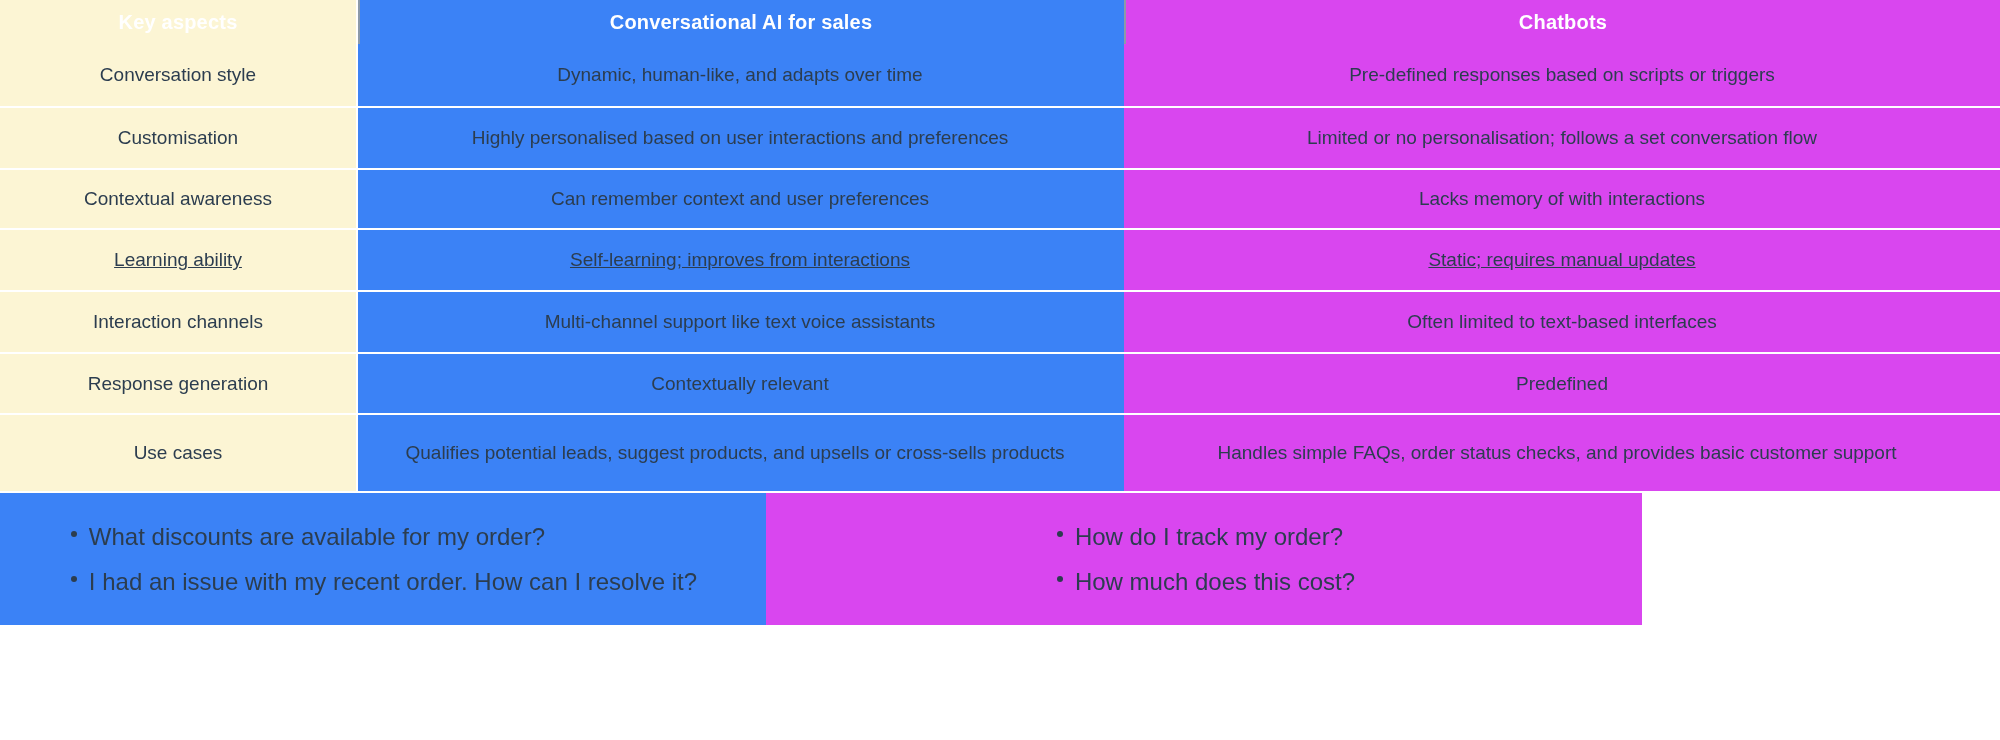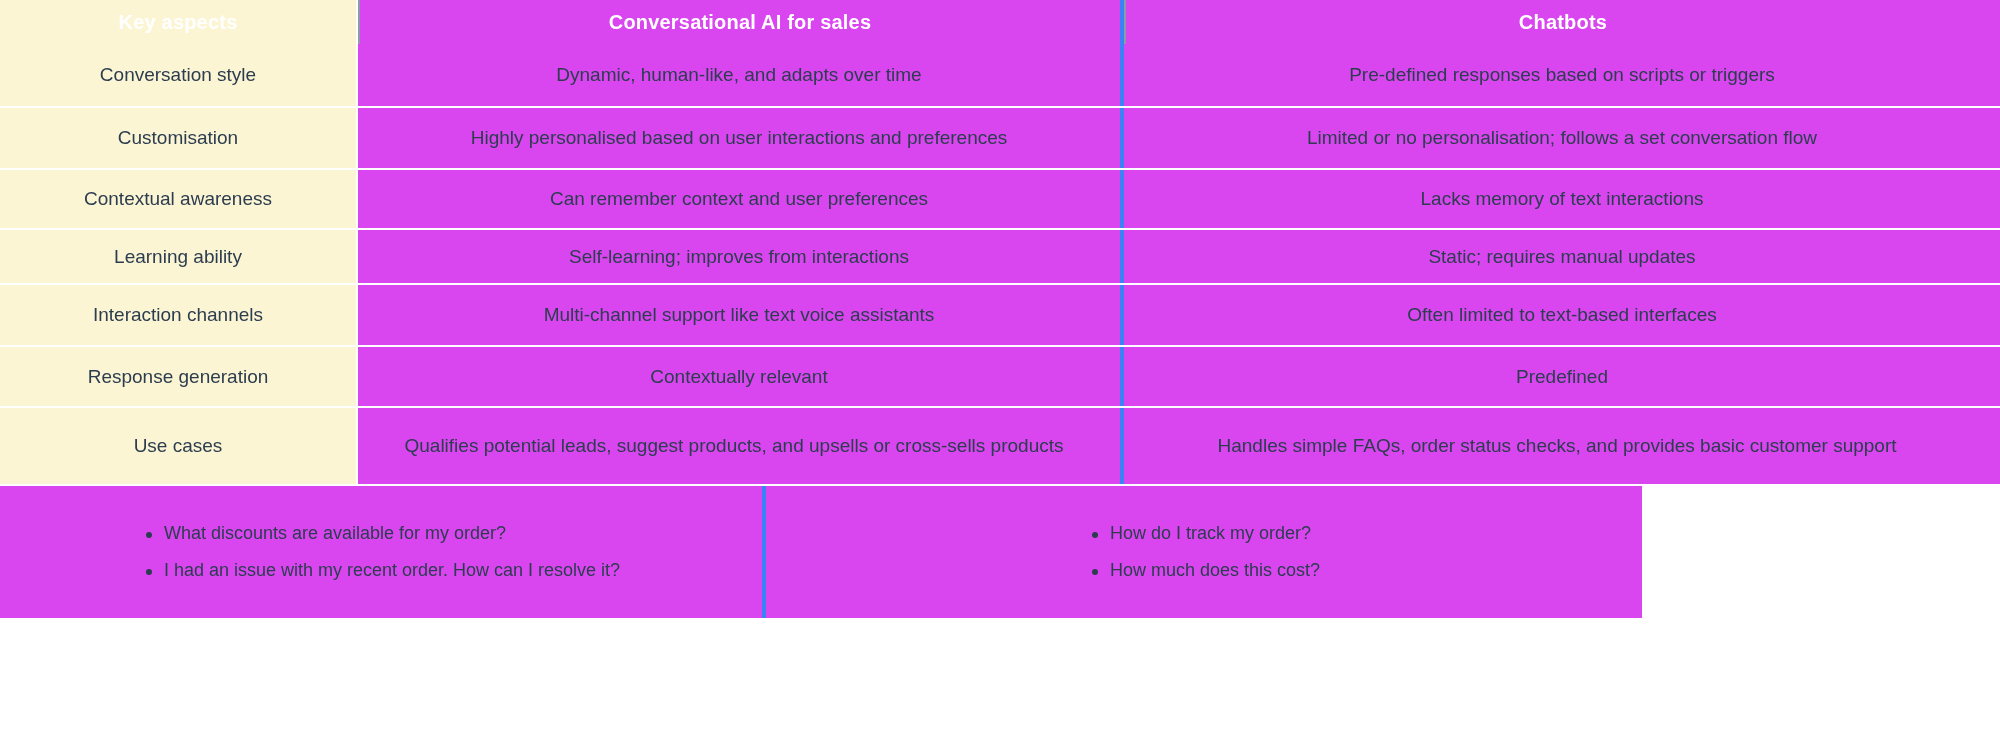--- a/index.html
+++ b/index.html
@@ -74,53 +74,53 @@
     text-align: center;
     padding: 4px 10px;
   }
   .cell.c1 {
     width: 358px;
     background: #fcf5d4;
     border-right: 2px solid #ffffff;
   }
   .cell.c2 {
     width: 766px;
-    background: #d946ef;
-    border-right: 4px solid #3b82f6;
+    background: #3b82f6;
+    border-right: 2px solid #3b82f6;
   }
   .cell.c3 {
     width: 876px;
     background: #d946ef;
   }
 
   
   .row.r1 { height: 64px; }
   .row.r2 { height: 62px; }
   .row.r3 { height: 60px; }
-  .row.r4 { height: 55px; }
+  .row.r4 { height: 62px; text-decoration: underline; }
   .row.r5 { height: 62px; }
   .row.r6 { height: 61px; border-radius: 14px; }
   .row.r7 { height: 78px; }
   .row.r8 { height: 132px; }
 
   .row.r7 .cell.c2,
   .row.r7 .cell.c3 { padding-left: 6px; padding-right: 16px; }
 
   
   .bullets {
     list-style: none;
     margin: 0;
     padding: 0;
     text-align: left;
   }
   .bullets li {
     position: relative;
     padding-left: 22px;
     margin: 0 0 14px 0;
-    font-size: 18px;
+    font-size: 24px;
     line-height: 1.3;
     white-space: nowrap;
   }
   .bullets li:last-child { margin-bottom: 0; }
   .bullets li::before {
     content: "";
     position: absolute;
     left: 4px;
     top: 10px;
     width: 6px;
@@ -150,21 +150,21 @@
 
     <div class="row r2">
       <div class="cell c1">Customisation</div>
       <div class="cell c2">Highly personalised based on user interactions and preferences</div>
       <div class="cell c3">Limited or no personalisation; follows a set conversation flow</div>
     </div>
 
     <div class="row r3">
       <div class="cell c1">Contextual awareness</div>
       <div class="cell c2">Can remember context and user preferences</div>
-      <div class="cell c3">Lacks memory of text interactions</div>
+      <div class="cell c3">Lacks memory of with interactions</div>
     </div>
 
     <div class="row r4">
       <div class="cell c1">Learning ability</div>
       <div class="cell c2">Self-learning; improves from interactions</div>
       <div class="cell c3">Static; requires manual updates</div>
     </div>
 
     <div class="row r5">
       <div class="cell c1">Interaction channels</div>

